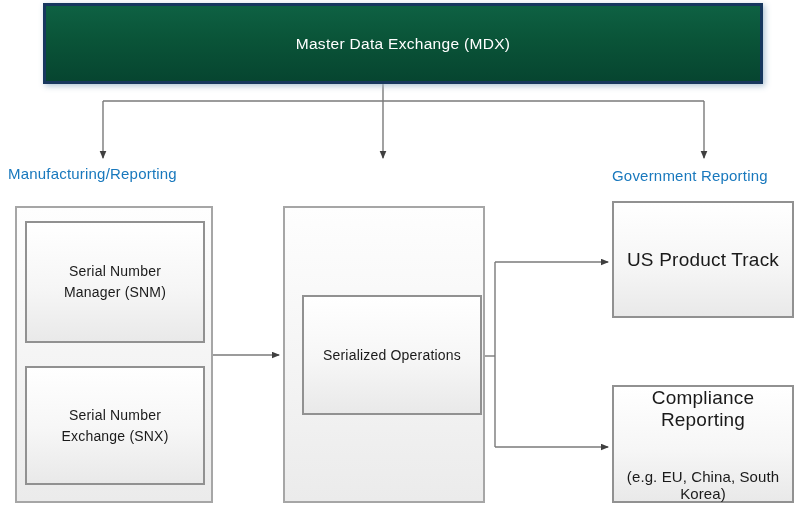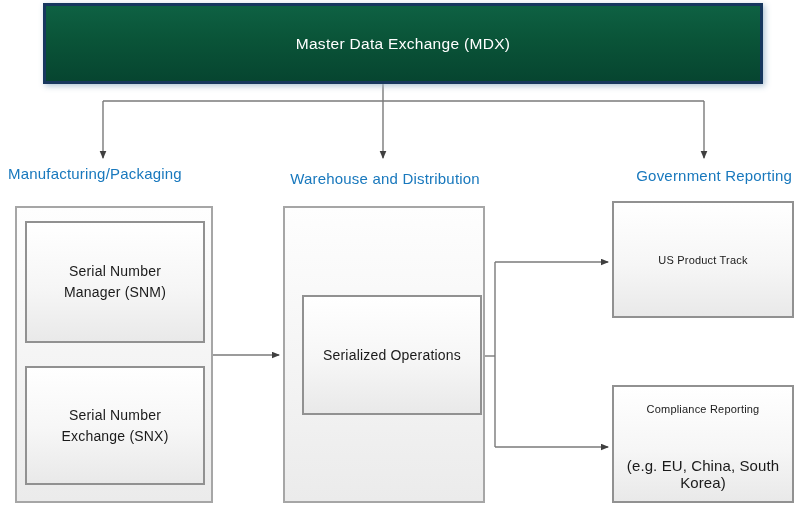--- a/index.html
+++ b/index.html
@@ -24,21 +24,21 @@
 
   
   .wires{position:absolute;left:0;top:0;width:800px;height:508px;pointer-events:none;}
 
   
   .col-label{
     position:absolute;color:#1878bd;font-size:15px;letter-spacing:.2px;white-space:nowrap;
   }
   .lbl-manufacturing{left:8px;top:165px;}
   .lbl-warehouse{left:275px;top:170px;width:220px;text-align:center;}
-  .lbl-government{left:612px;top:167px;width:180px;text-align:right;}
+  .lbl-government{left:612px;top:167px;width:180px;text-align:left;}
 
   
   .group-box{
     position:absolute;
     background:linear-gradient(180deg,#fefefe 0%,#f4f4f4 55%,#ebebeb 100%);
     border:2px solid #a6a6a6;
   }
   .grp-left{left:15px;top:206px;width:194px;height:293px;}
   .grp-mid{left:283px;top:206px;width:198px;height:293px;}
 
@@ -49,21 +49,21 @@
     border:2px solid #919191;
     display:flex;flex-direction:column;align-items:center;justify-content:center;
     text-align:center;color:#1a1a1a;
   }
   .node-box .ln{display:block;font-size:14px;line-height:21px;letter-spacing:.2px;}
   .box-snm{left:25px;top:221px;width:176px;height:118px;}
   .box-snx{left:25px;top:366px;width:176px;height:115px;}
   .box-som{left:302px;top:295px;width:176px;height:116px;}
   .box-uspt{left:612px;top:201px;width:178px;height:113px;}
   .box-comp{left:612px;top:385px;width:178px;height:114px;gap:34px;}
-  .box-uspt .ln,.box-comp .ln{font-size:11px;line-height:22px;text-align:right;}
+  .box-uspt .ln,.box-comp .ln{font-size:19px;line-height:22px;}
   .box-comp .sub{display:block;font-size:15px;color:#1a1a1a;margin-top:3px;letter-spacing:.1px;}
 </style>
 </head>
 <body>
 
 <div class="stage">
 
   <svg class="wires" viewBox="0 0 800 508" xmlns="http://www.w3.org/2000/svg">
     <defs>
       <marker id="arr" markerWidth="9" markerHeight="8" refX="7.5" refY="3.5" orient="auto" markerUnits="userSpaceOnUse">
@@ -84,22 +84,21 @@
       <path d="M495,262 V447"></path>
       <path d="M495,262 H608" marker-end="url(#arr)"></path>
       <path d="M495,447 H608" marker-end="url(#arr)"></path>
     </g>
   </svg>
 
   <div class="header-box">
     <span class="title">Master Data Exchange (MDX)</span>
   </div>
 
-  <div class="col-label lbl-manufacturing">Manufacturing/Packaging</div>
-  <div class="col-label lbl-warehouse">Warehouse and Distribution</div>
+  <div class="col-label lbl-manufacturing">Manufacturing/Reporting</div>
   <div class="col-label lbl-government">Government Reporting</div>
 
   <div class="group-box grp-left"></div>
   <div class="node-box box-snm">
     <span class="ln">Serial Number</span>
     <span class="ln">Manager (SNM)</span>
   </div>
   <div class="node-box box-snx">
     <span class="ln">Serial Number</span>
     <span class="ln">Exchange (SNX)</span>

